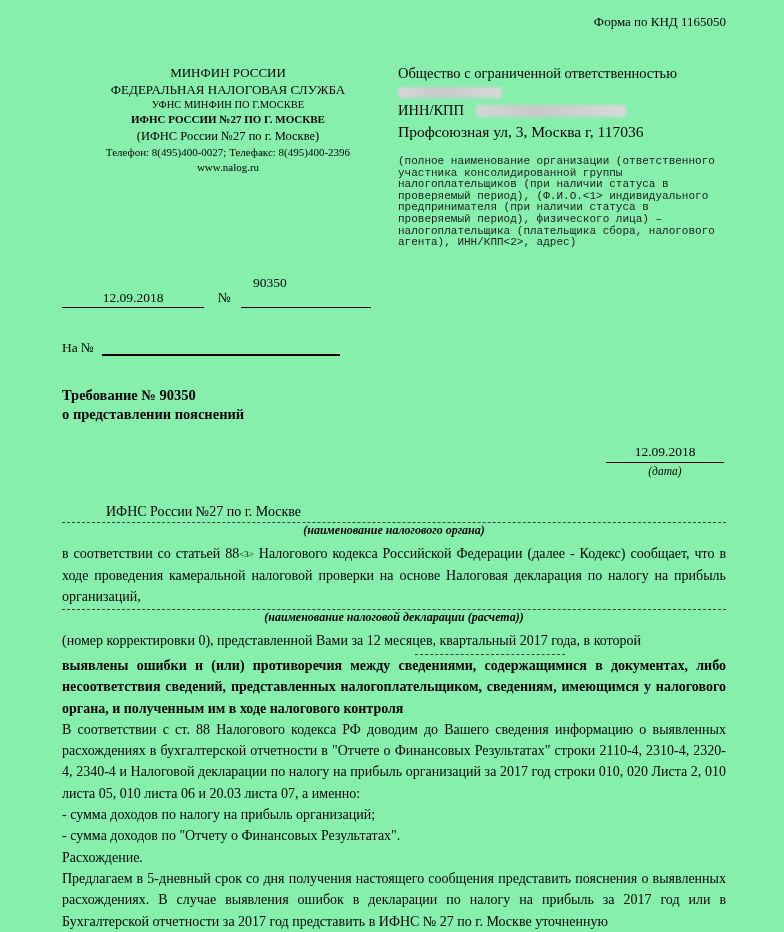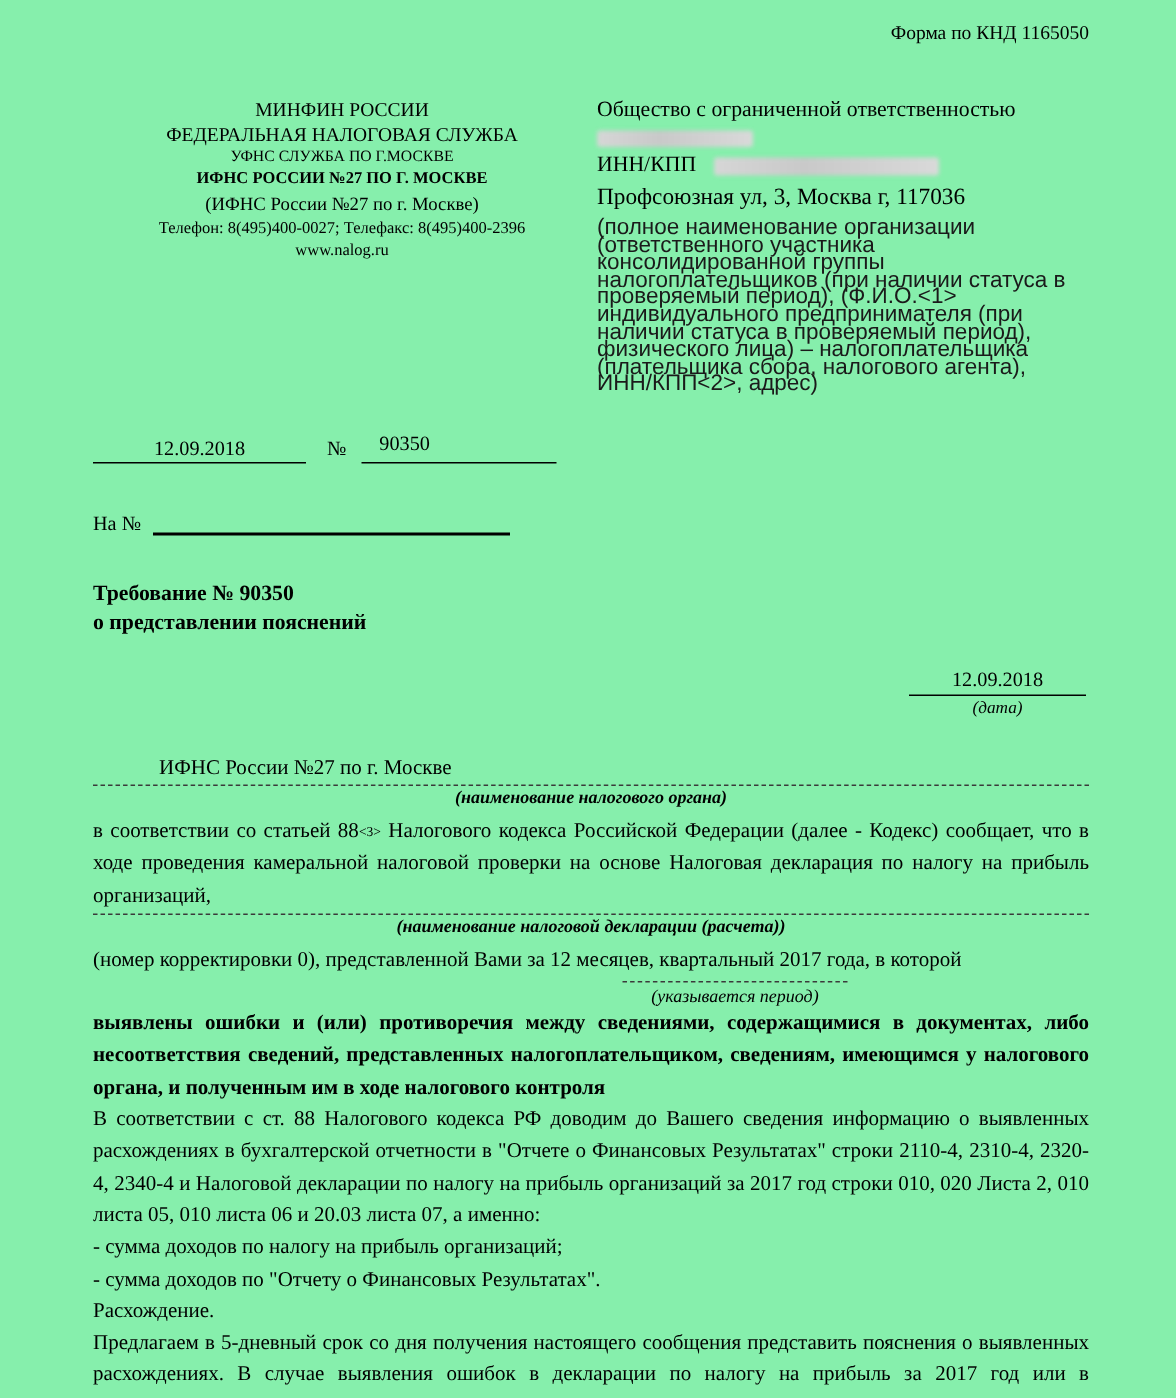--- a/index.html
+++ b/index.html
@@ -18,27 +18,27 @@
   .sender-l5 { font-size:12.5px; line-height:18px; }
   .sender-l6, .sender-l7, .sender-l8 { font-size:11px; line-height:14.5px; }
 
   .recipient { flex:1; padding-left:4px; }
   .rec-org { font-size:14.5px; line-height:19px; }
   .redact { background:linear-gradient(90deg,#d6d6d6,#c9c9c9 40%,#d9d9d9); filter:blur(1.5px); border-radius:2px; }
   .redact-name { width:104px; height:11px; margin:4px 0 3px; }
   .rec-inn-row { font-size:14.5px; line-height:19px; display:flex; align-items:center; }
   .redact-inn { width:150px; height:12px; margin-left:12px; display:inline-block; }
   .rec-addr { font-size:15.5px; line-height:21px; margin-top:1px; }
-  .rec-caption { font-family:Liberation Sans, sans-serif; font-size:15px; line-height:11.6px; width:322px; margin-top:4px; color:#1a1a1a; }
+  .rec-caption { font-family:Liberation Mono, monospace; font-size:11px; line-height:11.6px; width:322px; margin-top:14px; color:#1a1a1a; }
 
   .ref-block { margin-top:26px; font-size:13.5px; }
   .ref-line1 { display:flex; align-items:flex-end; }
   .ref-date { width:142px; text-align:center; border-bottom:1.5px solid #000; padding-bottom:1px; }
   .ref-no-sign { margin:0 10px 0 14px; padding-bottom:2px; }
-  .ref-num { width:118px; border-bottom:1.5px solid #000; padding:0 0 4px 12px; }
+  .ref-num { width:118px; border-bottom:1.5px solid #000; padding:0 0 16px 12px; }
   .ref-line2 { display:flex; align-items:flex-end; margin-top:32px; }
   .ref-blank { width:238px; border-bottom:2px solid #000; margin-left:8px; height:14px; }
 
   .doc-title { text-align:left; font-weight:bold; font-size:14.5px; line-height:19px; margin-top:30px; }
 
   .date-right { width:118px; margin:20px 2px 0 auto; text-align:center; }
   .dr-date { font-size:13.5px; border-bottom:1.5px solid #000; padding-bottom:2px; }
   .dr-caption { font-style:italic; font-size:11.5px; margin-top:2px; }
 
   .authority { font-size:14px; padding-left:44px; margin-top:26px; line-height:18px; }
@@ -57,21 +57,21 @@
 <body>
 
 <div class="page">
 
   <div class="form-code">Форма по КНД 1165050</div>
 
   <div class="header-row">
     <div class="sender">
       <div class="sender-l1">МИНФИН РОССИИ</div>
       <div class="sender-l2">ФЕДЕРАЛЬНАЯ НАЛОГОВАЯ СЛУЖБА</div>
-      <div class="sender-l3">УФНС СЛУЖБА ПО Г.МОСКВЕ</div>
+      <div class="sender-l3">УФНС МИНФИН ПО Г.МОСКВЕ</div>
       <div class="sender-l4">ИФНС РОССИИ №27 ПО Г. МОСКВЕ</div>
       <div class="sender-l5">(ИФНС России №27 по г. Москве)</div>
       <div class="sender-l7">Телефон: 8(495)400-0027; Телефакс: 8(495)400-2396</div>
       <div class="sender-l8">www.nalog.ru</div>
     </div>
     <div class="recipient">
       <div class="rec-org">Общество с ограниченной ответственностью</div>
       <div class="redact redact-name"></div>
       <div class="rec-inn-row">
         <span>ИНН/КПП</span>
@@ -108,21 +108,20 @@
   <div class="dashed"></div>
   <div class="cap-center">(наименование налогового органа)</div>
 
   <p class="para"><span>в соответствии со статьей 88</span><span class="note">&lt;3&gt;</span><span> Налогового кодекса Российской Федерации (далее - Кодекс) сообщает, что в ходе проведения камеральной налоговой проверки на основе Налоговая декларация по налогу на прибыль организаций,</span></p>
   <div class="dashed"></div>
   <div class="cap-center">(наименование налоговой декларации (расчета))</div>
 
   <p class="para">(номер корректировки 0), представленной Вами  за 12 месяцев, квартальный  2017 года, в которой</p>
   <div class="period-block">
     <div class="period-dash"></div>
-    <div class="period-cap">(указывается период)</div>
   </div>
 
   <p class="para bold">выявлены ошибки и (или) противоречия между сведениями, содержащимися в документах, либо несоответствия сведений, представленных налогоплательщиком, сведениям, имеющимся у налогового органа, и полученным им в ходе налогового контроля</p>
   <p class="para">В соответствии с  ст. 88 Налогового кодекса РФ доводим до Вашего сведения информацию о выявленных расхождениях в бухгалтерской отчетности  в "Отчете о Финансовых Результатах" строки 2110-4, 2310-4, 2320-4, 2340-4 и Налоговой  декларации по налогу на прибыль организаций за 2017 год строки 010, 020 Листа 2,  010 листа 05, 010 листа 06 и 20.03 листа 07, а именно:</p>
   <p class="para">- сумма доходов по налогу на прибыль организаций;</p>
   <p class="para">-  сумма доходов по "Отчету о Финансовых Результатах".</p>
   <p class="para">Расхождение.</p>
   <p class="para">Предлагаем в 5-дневный срок со дня получения настоящего сообщения представить пояснения о выявленных расхождениях. В случае выявления ошибок в декларации по налогу на прибыль за 2017 год или в Бухгалтерской отчетности за 2017 год  представить в ИФНС № 27 по г. Москве уточненную</p>
 
 </div>

